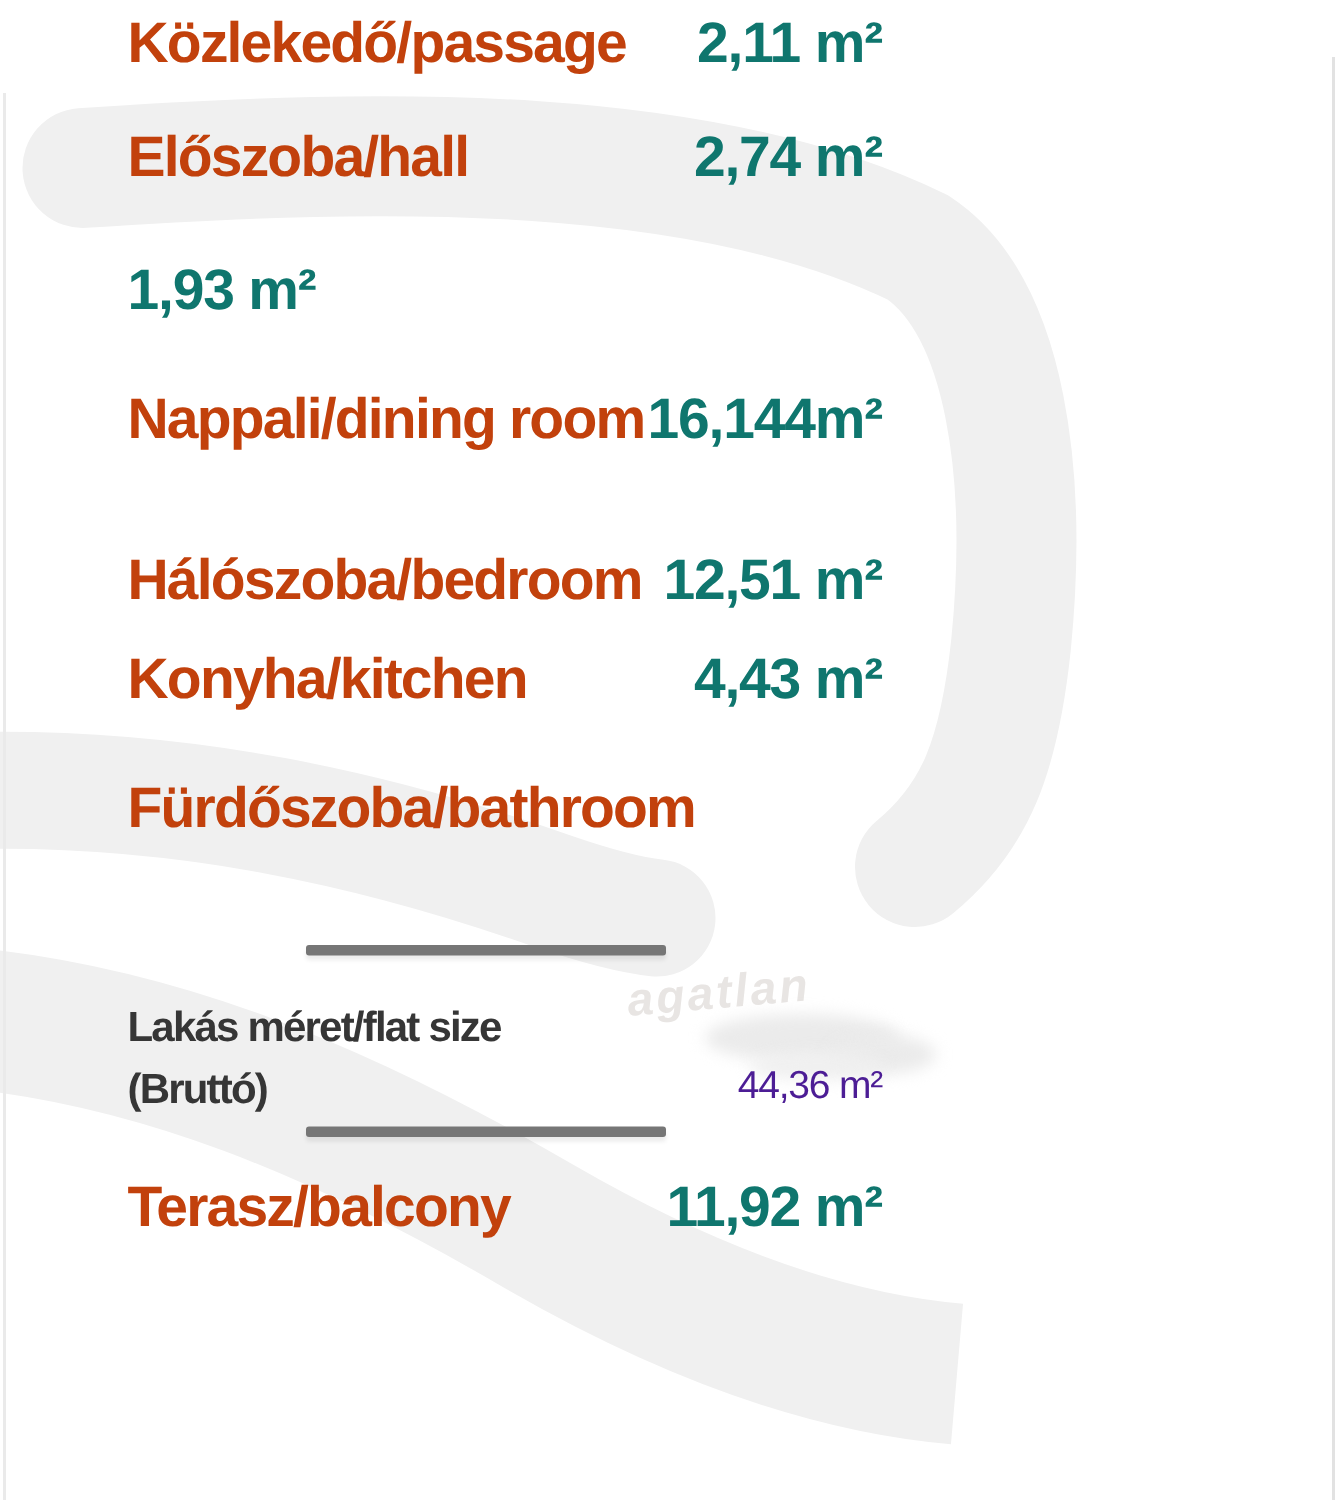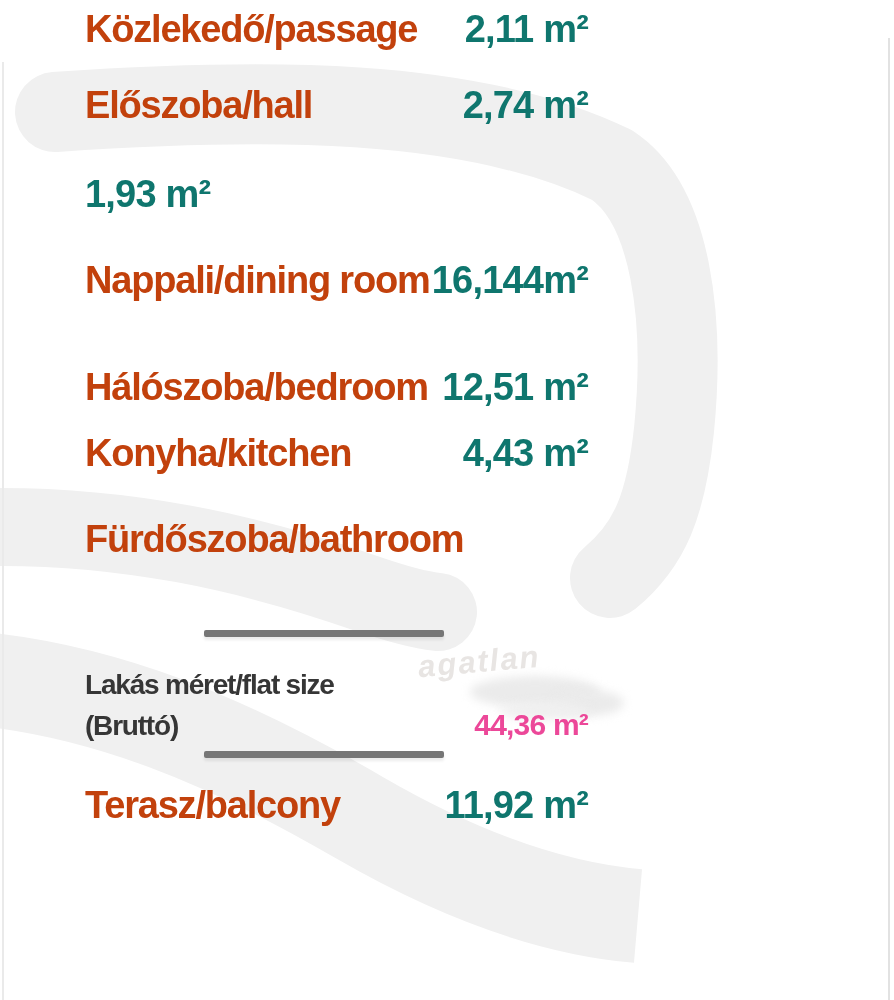--- a/index.html
+++ b/index.html
@@ -39,21 +39,21 @@
   #divider-1 { left:204px; top:630px; width:240px; }
   #divider-2 { left:204px; top:751px; width:240px; }
 
   #summary-label {
     position:absolute; left:85px; top:664px; z-index:2;
     font-weight:bold; font-size:28px; letter-spacing:-1.2px; color:#363636;
     line-height:41px; white-space:nowrap;
   }
   #summary-area {
     position:absolute; right:306px; top:708px; z-index:2;
-    font-weight:bold; font-size:30px; letter-spacing:-0.8px; color:#ec4899;
+    font-weight:normal; font-size:26px; letter-spacing:-0.8px; color:#4c1d95;
     white-space:nowrap;
   }
   #terrace-row { top:784px; }
 
   #watermark-text {
     position:absolute; left:418px; top:644px; z-index:1;
     font-style:italic; font-weight:bold; font-size:31px; letter-spacing:2px;
     color:#e8e5e3; transform:rotate(-5deg); white-space:nowrap;
   }
   .blob { position:absolute; background:#ebebeb; border-radius:50%; filter:blur(5px); z-index:1; }

